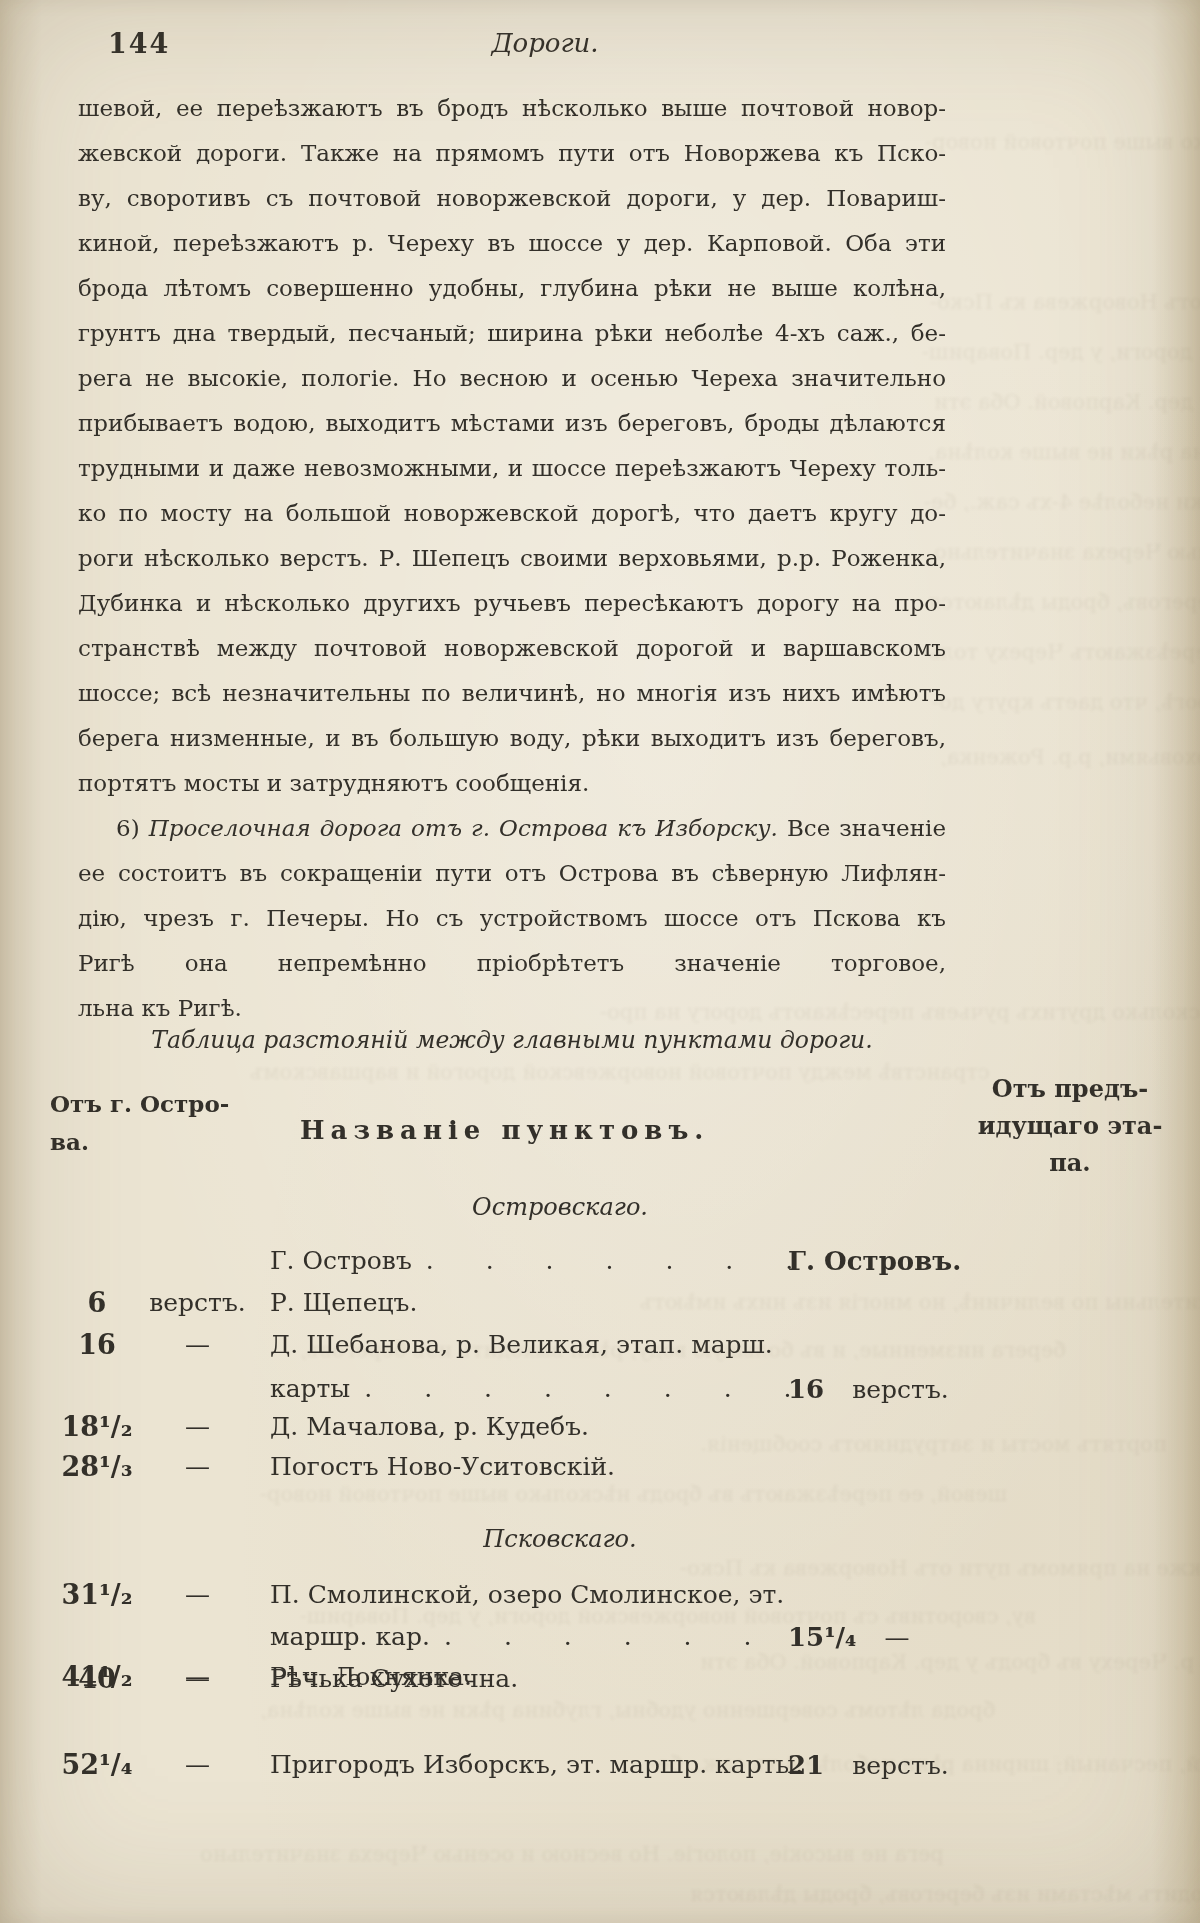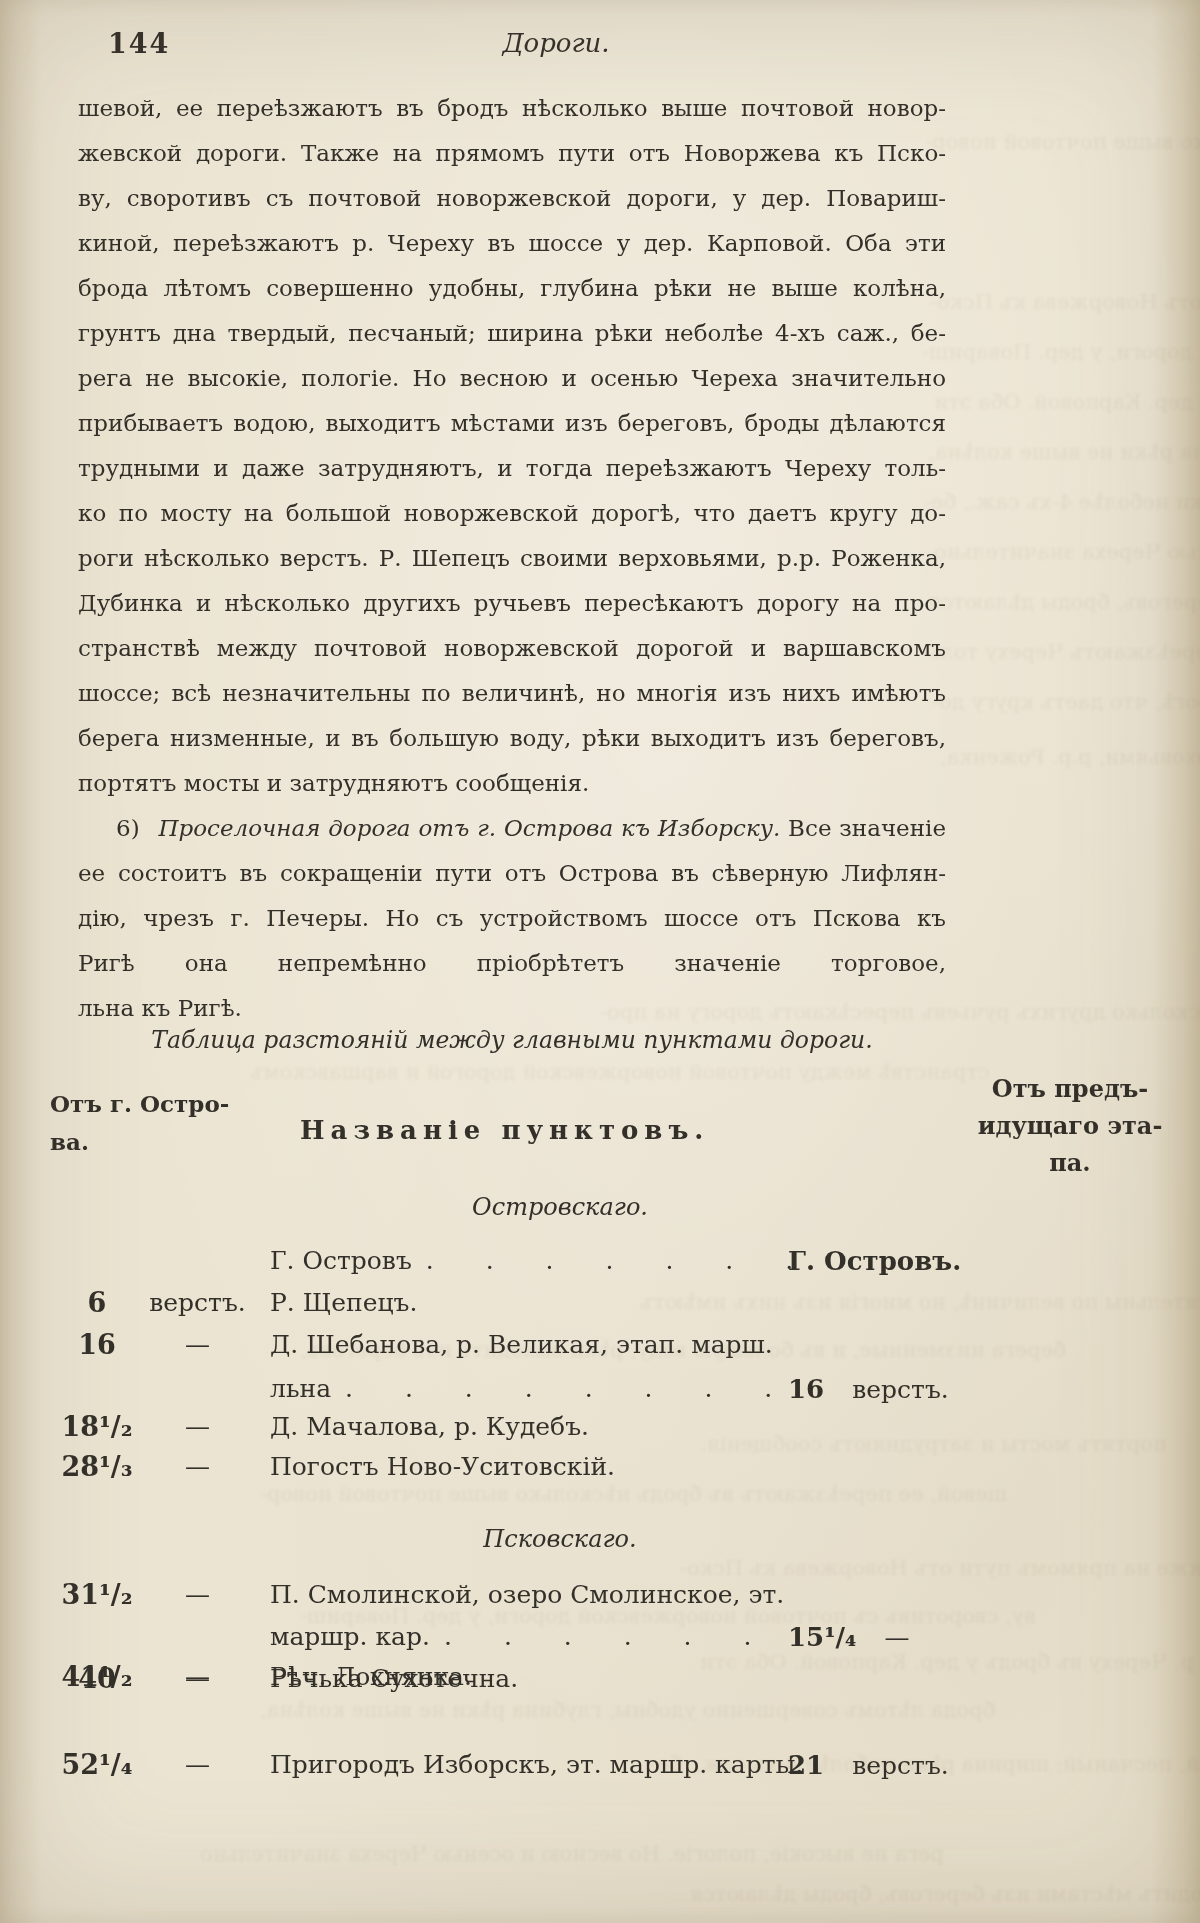--- a/index.html
+++ b/index.html
@@ -18,21 +18,21 @@
   .page::after {
     content:""; position:absolute; inset:0; pointer-events:none;
     box-shadow: inset 0 0 140px rgba(110,92,58,0.22), inset 0 0 18px rgba(110,92,58,0.12);
   }
   .pagenum { position:absolute; left:108px; top:28px; font-size:27px; font-weight:bold; letter-spacing:2px; }
   .running { position:absolute; left:0; top:28px; width:1090px; text-align:center; font-size:26px; font-style:italic; }
   .textblock { position:absolute; left:78px; top:86px; width:868px; font-size:23px; line-height:45px; }
   .jline { text-align:justify; text-align-last:justify; height:45px; overflow:hidden; white-space:normal; }
   .jline.lastline { text-align-last:left; }
   .jline.indent { padding-left:38px; }
-  .ital { font-style:italic;margin-left:11px; }
+  .ital { font-style:italic; }
   .caption { position:absolute; left:78px; top:1018px; width:868px; text-align:center;
              font-size:23.5px; font-style:italic; line-height:45px; }
   .h-left  { position:absolute; left:50px;  top:1085px; width:215px; text-align:left;
              font-size:23px; font-weight:bold; line-height:38px; }
   .h-center{ position:absolute; left:300px; top:1108px; width:520px; 
              font-size:26px; font-weight:bold; letter-spacing:6px; line-height:45px; }
   .h-right { position:absolute; left:948px; top:1070px; width:244px; text-align:center;
              font-size:24px; font-weight:bold; line-height:37px; }
   .sect    { position:absolute; left:300px; width:520px; text-align:center;
              font-size:24px; font-style:italic; line-height:42px; }
@@ -84,21 +84,21 @@
 
   <div class="textblock">
     <div class="jline">шевой, ее переѣзжаютъ въ бродъ нѣсколько выше почтовой новор-</div>
     <div class="jline">жевской дороги. Также на прямомъ пути отъ Новоржева къ Пско-</div>
     <div class="jline">ву, своротивъ съ почтовой новоржевской дороги, у дер. Повариш-</div>
     <div class="jline">киной, переѣзжаютъ р. Череху въ шоссе у дер. Карповой. Оба эти</div>
     <div class="jline">брода лѣтомъ совершенно удобны, глубина рѣки не выше колѣна,</div>
     <div class="jline">грунтъ дна твердый, песчаный; ширина рѣки неболѣе 4-хъ саж., бе-</div>
     <div class="jline">рега не высокіе, пологіе. Но весною и осенью Череха значительно</div>
     <div class="jline">прибываетъ водою, выходитъ мѣстами изъ береговъ, броды дѣлаются</div>
-    <div class="jline">трудными и даже затрудняютъ, и тогда переѣзжаютъ Череху толь-</div>
+    <div class="jline">трудными и даже невозможными, и шоссе переѣзжаютъ Череху толь-</div>
     <div class="jline">ко по мосту на большой новоржевской дорогѣ, что даетъ кругу до-</div>
     <div class="jline">роги нѣсколько верстъ. Р. Шепецъ своими верховьями, р.р. Роженка,</div>
     <div class="jline">Дубинка и нѣсколько другихъ ручьевъ пересѣкаютъ дорогу на про-</div>
     <div class="jline">странствѣ между почтовой новоржевской дорогой и варшавскомъ</div>
     <div class="jline">шоссе; всѣ незначительны по величинѣ, но многія изъ нихъ имѣютъ</div>
     <div class="jline">берега низменные, и въ большую воду, рѣки выходитъ изъ береговъ,</div>
     <div class="jline lastline">портятъ мосты и затрудняютъ сообщенія.</div>
 
     <div class="jline indent">
       <span>6)</span>
@@ -136,21 +136,21 @@
     <span class="c1">6</span>
     <span class="c2">верстъ.</span>
     <span class="c3"><span>Р. Щепецъ.</span></span>
   </div>
   <div class="trow" style="top:1324px">
     <span class="c1">16</span>
     <span class="c2">—</span>
     <span class="c3"><span>Д. Шебанова, р. Великая, этап. марш.</span></span>
   </div>
   <div class="trow" style="top:1368px">
-    <span class="c3"><span>льна</span><span class="dots">. . . . . . . .</span></span>
+    <span class="c3"><span>карты</span><span class="dots">. . . . . . . .</span></span>
     <span class="c4"><span class="rv">16</span><span class="ru">верстъ.</span></span>
   </div>
   <div class="trow" style="top:1406px">
     <span class="c1">18¹/₂</span>
     <span class="c2">—</span>
     <span class="c3"><span>Д. Мачалова, р. Кудебъ.</span></span>
   </div>
   <div class="trow" style="top:1446px">
     <span class="c1">28¹/₃</span>
     <span class="c2">—</span>

